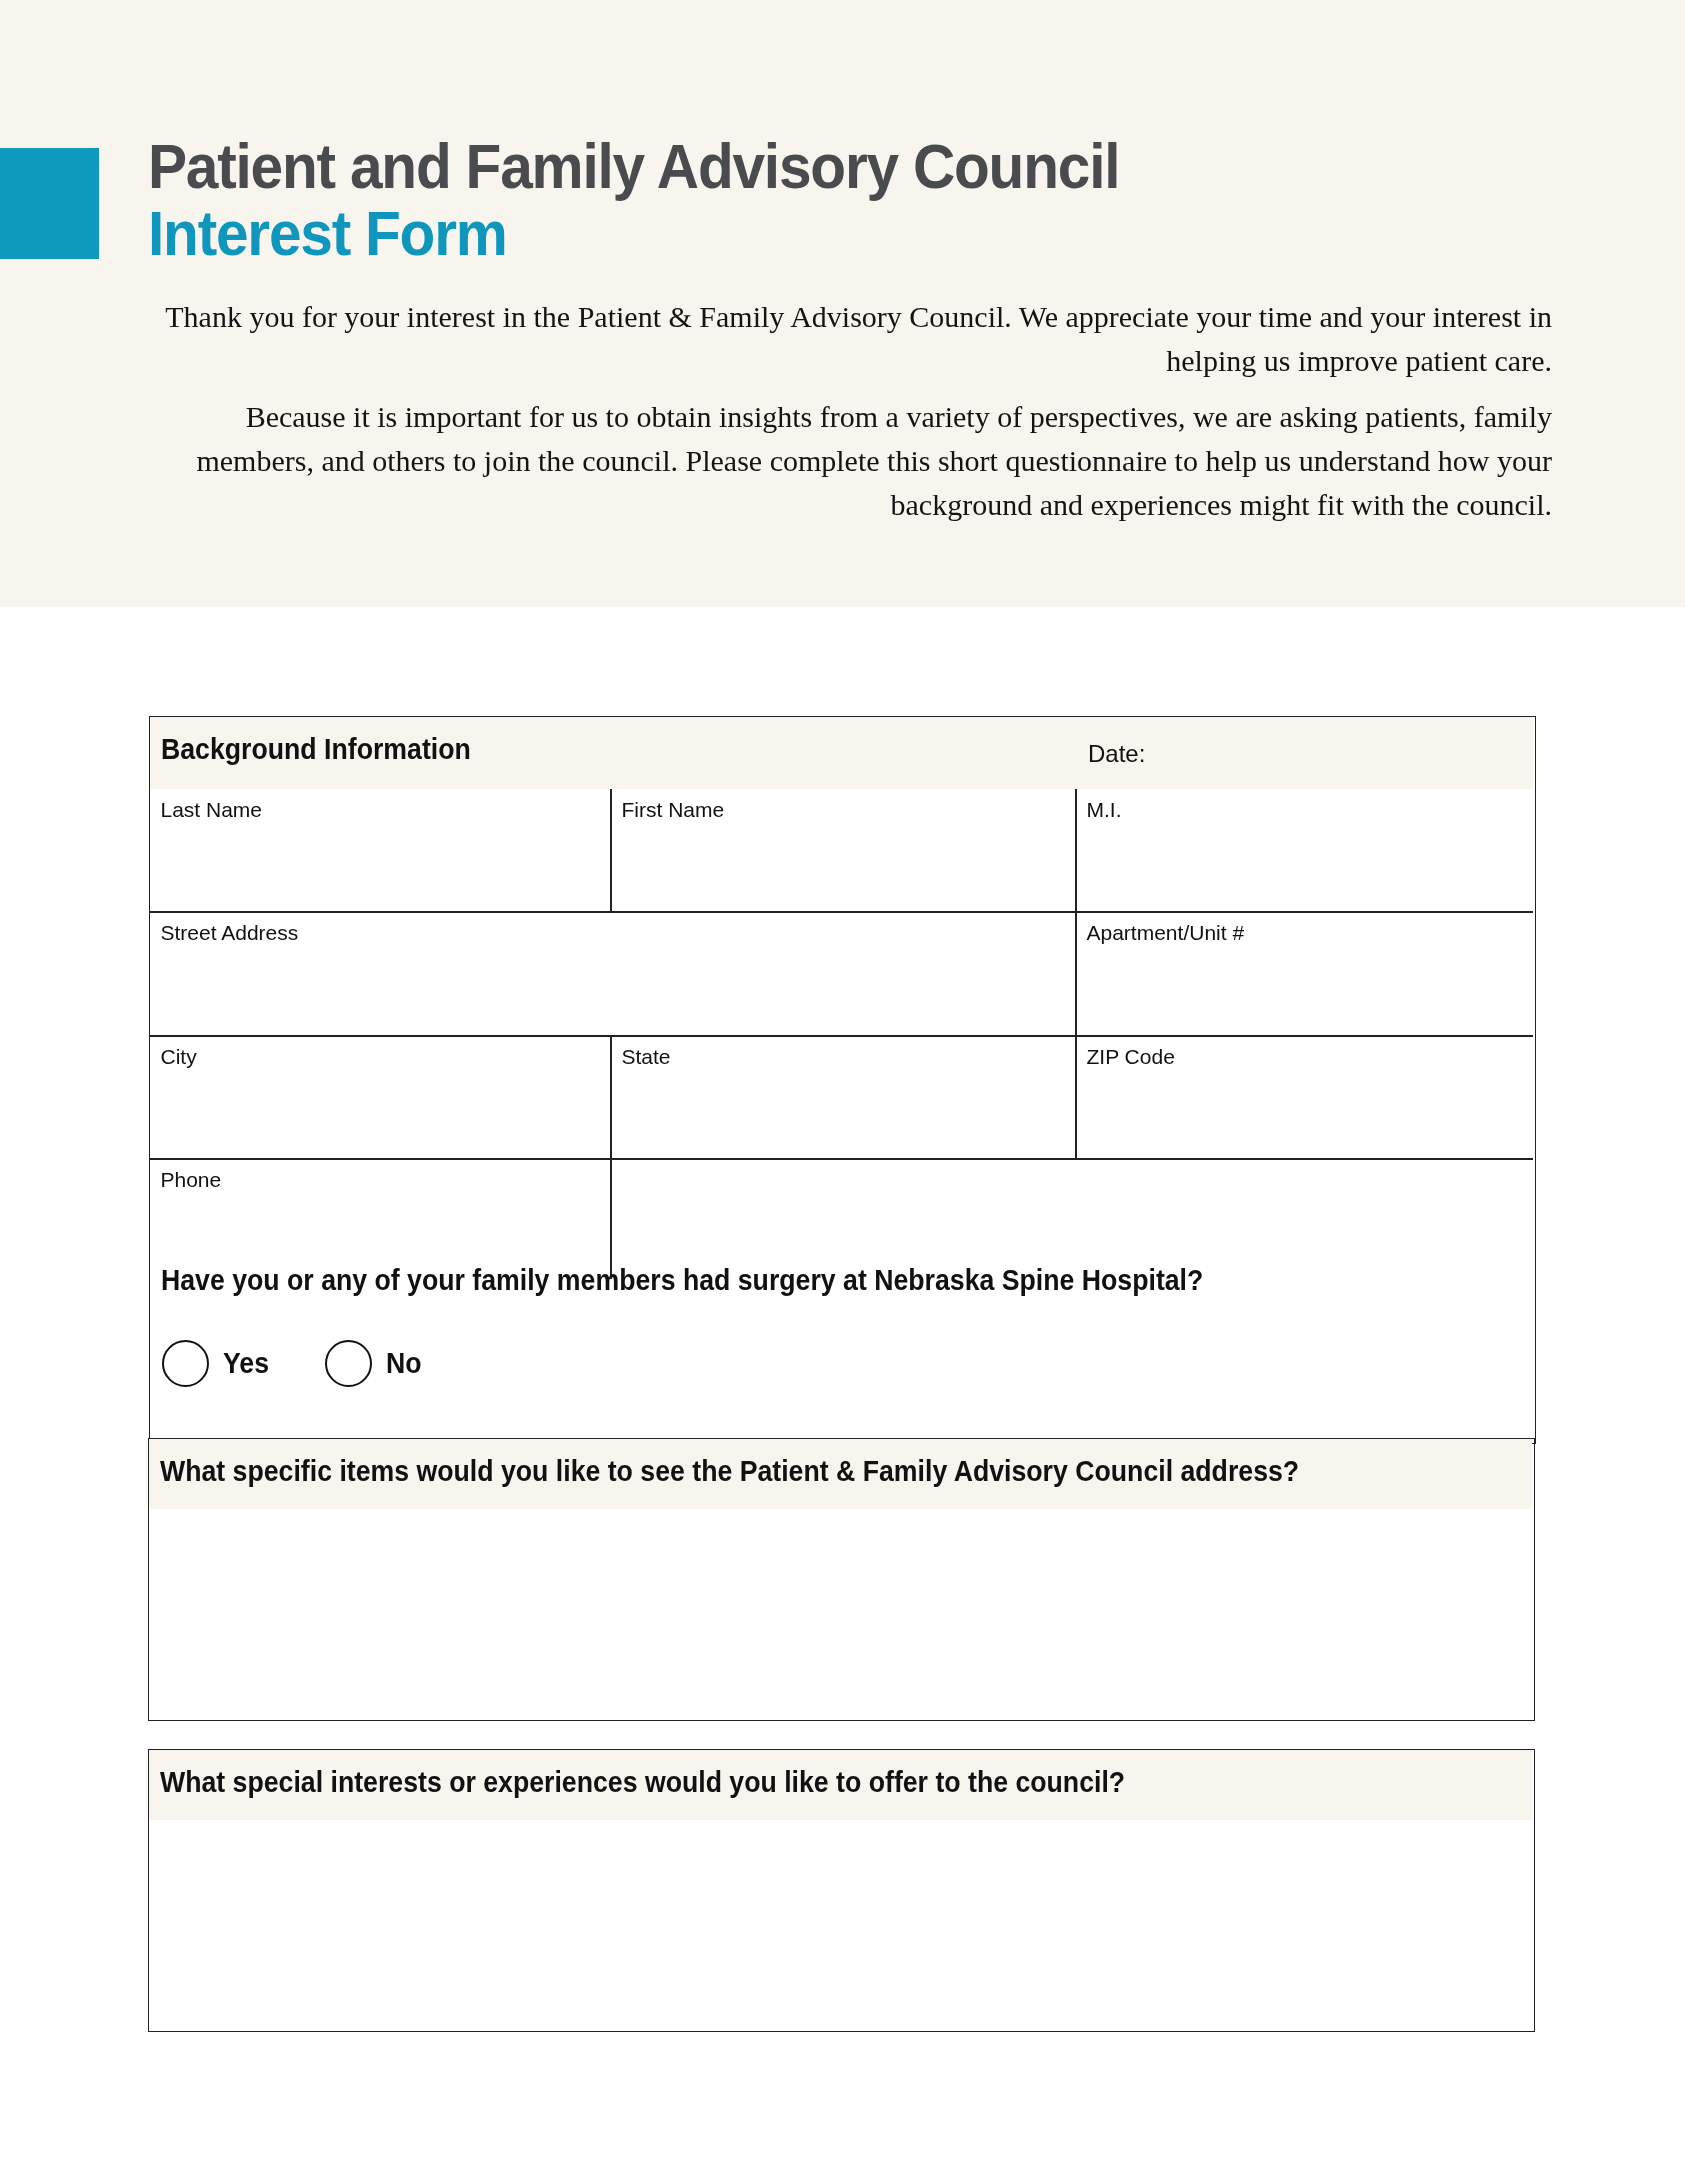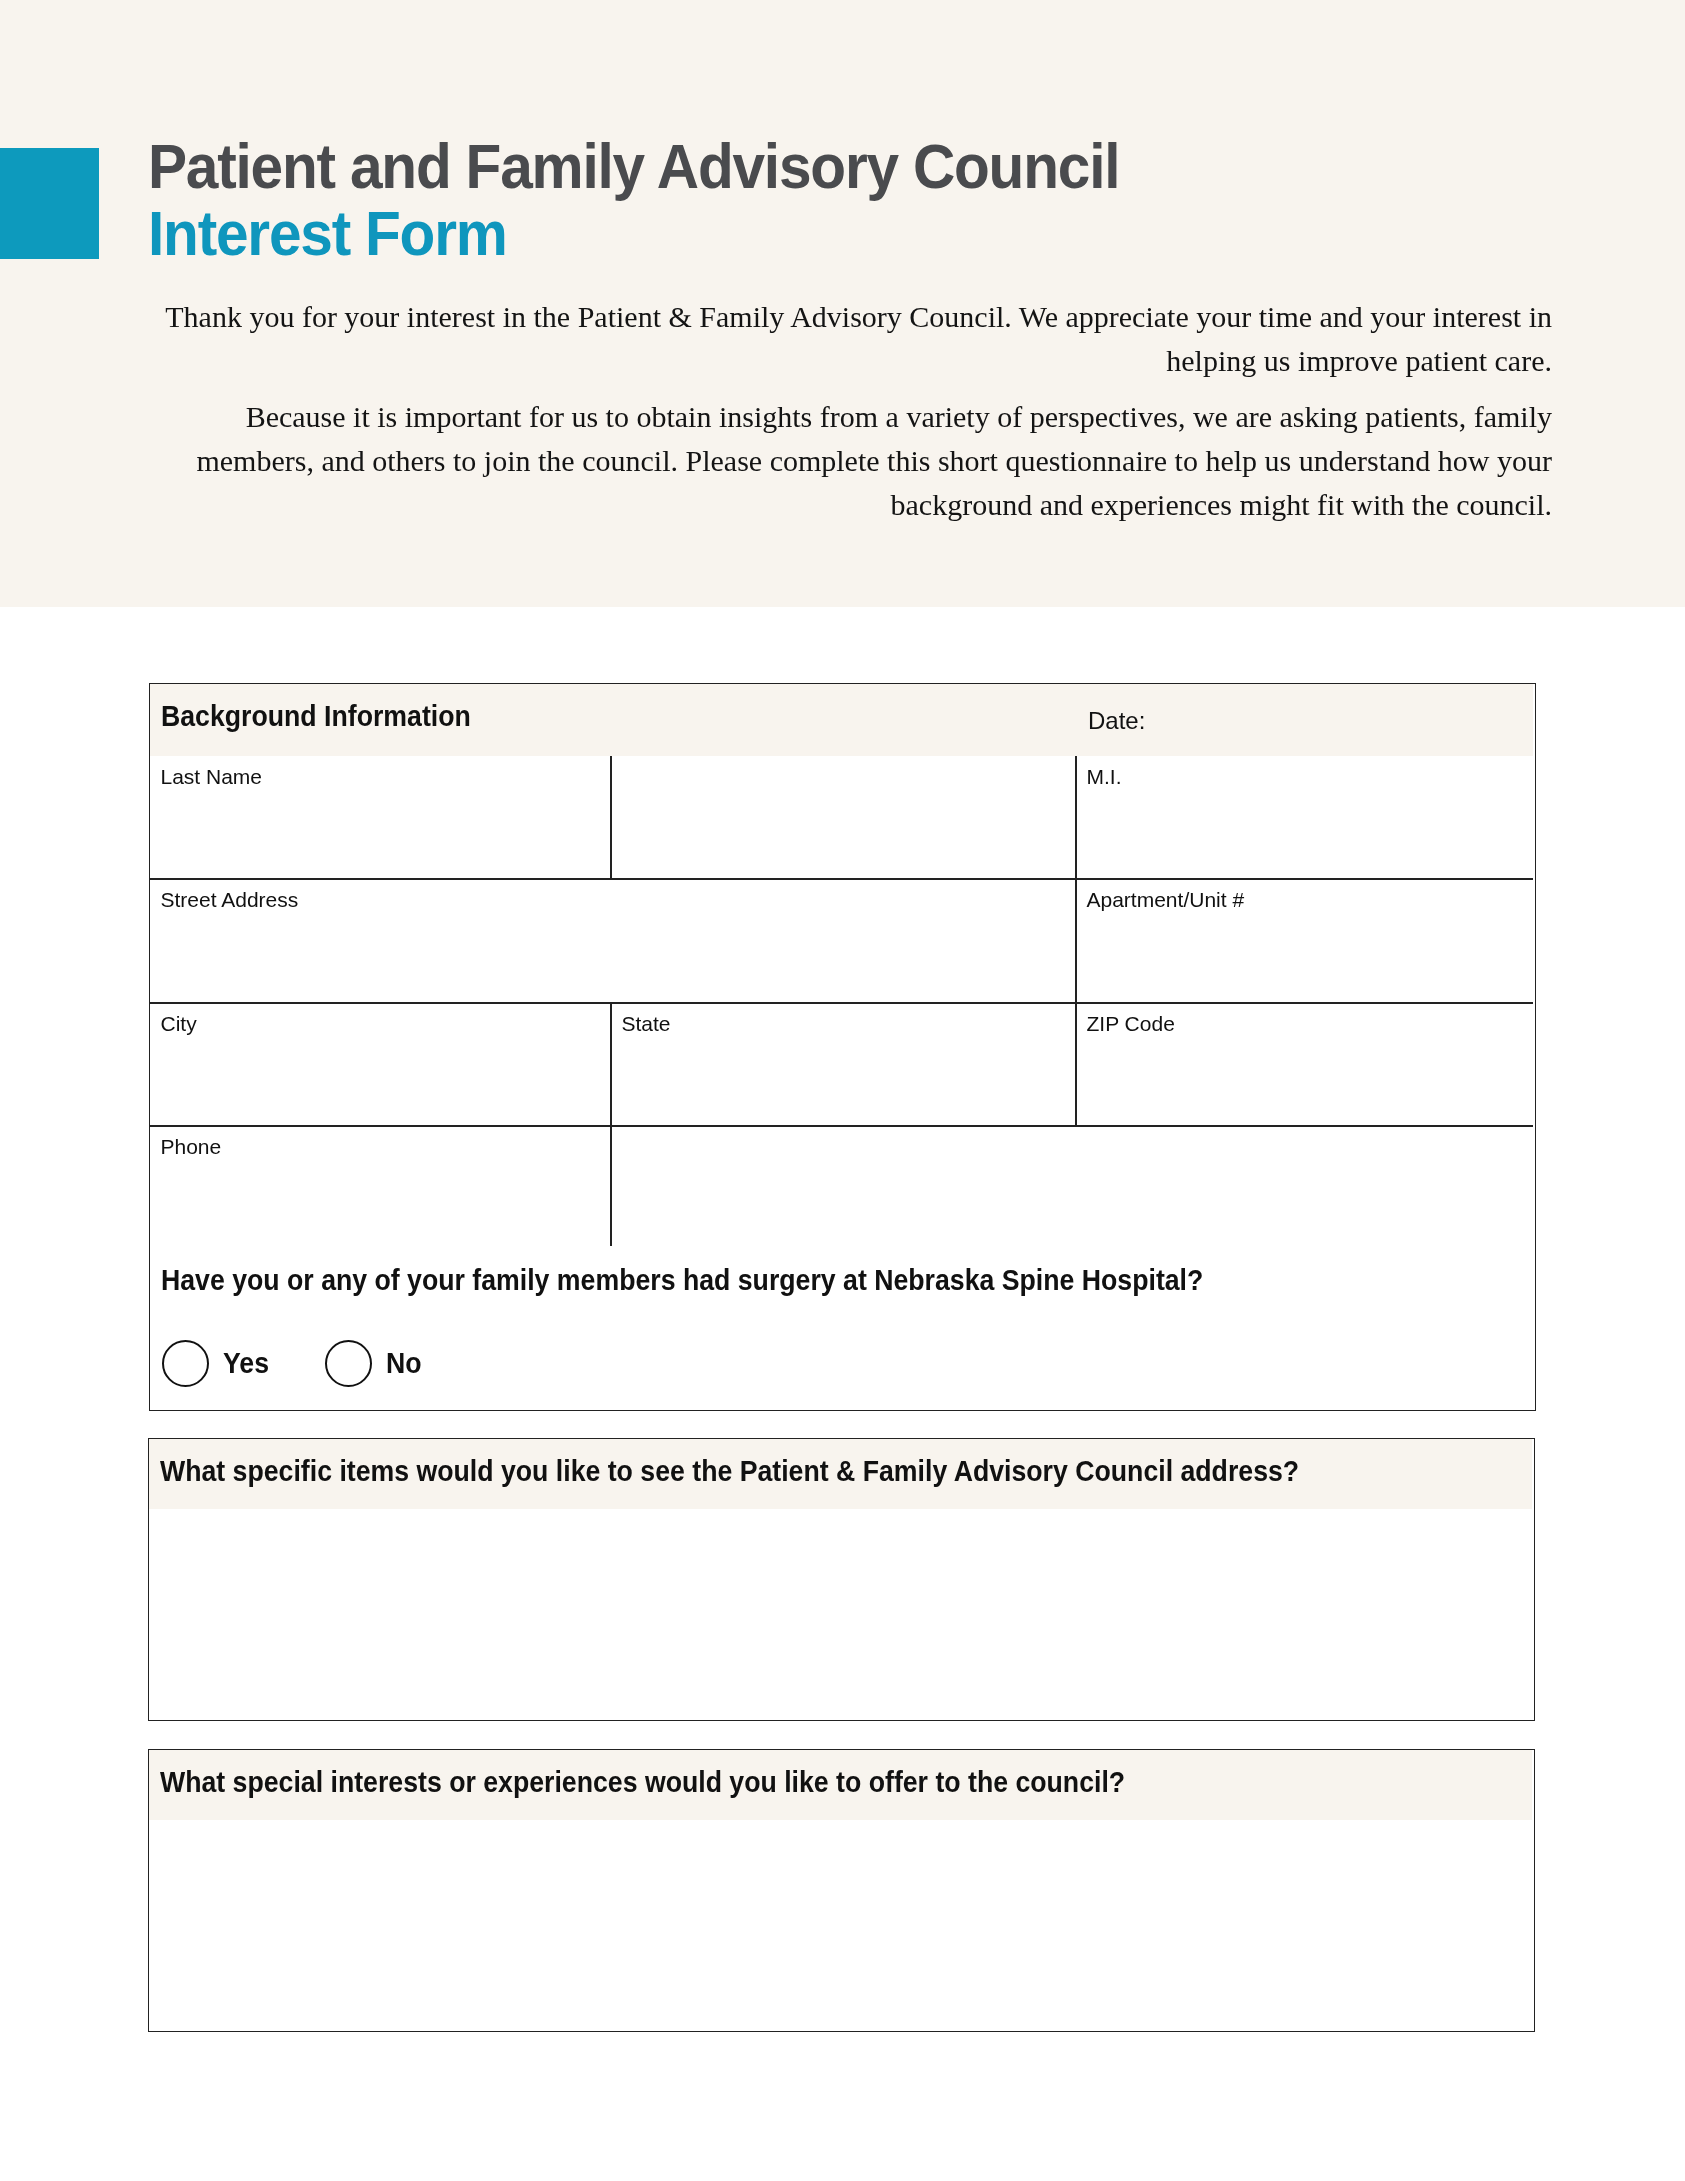--- a/index.html
+++ b/index.html
@@ -4,21 +4,21 @@
 <style>
   html, body { margin:0; padding:0; }
   body { width:1685px; height:2181px; background:#ffffff; position:relative; overflow:hidden; font-family:"Liberation Sans", sans-serif; color:#111; }
   .hero { position:absolute; left:0; top:0; width:1685px; height:607px; background:#f8f4ee; }
   .accent-block { position:absolute; left:0; top:148px; width:99px; height:111px; background:#0d9abd; }
   .title { position:absolute; left:148px; top:133px; font-family:"Liberation Sans", sans-serif; font-weight:bold; font-size:63px; line-height:67px; color:#4a4b4e; letter-spacing:-1.3px; white-space:nowrap; transform:scaleX(0.93); transform-origin:left top; }
   .subtitle { position:absolute; left:148px; top:200px; font-family:"Liberation Sans", sans-serif; font-weight:bold; font-size:63px; line-height:67px; color:#0f96bd; letter-spacing:-1.3px; white-space:nowrap; transform:scaleX(0.93); transform-origin:left top; }
   .intro { position:absolute; left:148px; top:295px; width:1404px; font-family:"Liberation Serif", serif; font-size:30px; line-height:44px; color:#141414;text-align:right; }
   .intro p { margin:0 0 12.3px 0; }
 
-  .form-table { position:absolute; left:149px; top:683px; width:1387px; height:728px; border:1.8px solid #222; box-sizing:border-box; }
+  .form-table { position:absolute; left:149px; top:716px; width:1387px; height:728px; border:1.8px solid #222; box-sizing:border-box; }
   .ft-header { position:absolute; left:0; top:0; width:1383px; height:72px; background:#f8f4ee; }
   .section-title { position:absolute; left:10.5px; top:16px; font-weight:bold; font-size:29px; color:#111; transform:scaleX(0.92); transform-origin:left top; white-space:nowrap; }
   .date-label { position:absolute; left:938px; top:23px; font-size:24px; color:#111; }
   .cell { position:absolute; box-sizing:border-box; }
   .cell-label { position:absolute; left:10.5px; top:8.8px; font-size:21px; color:#111; white-space:nowrap; }
   .cell-input { position:absolute; left:7px; right:7px; top:39px; bottom:7px; border:none; background:transparent; font-family:"Liberation Sans", sans-serif; font-size:21px; outline:none; }
   .hline { position:absolute; left:0; width:1383px; height:1.8px; background:#222; }
   .vline { position:absolute; width:1.8px; background:#222; }
 
   .question { position:absolute; left:161px; top:1264px; font-weight:bold; font-size:29px; color:#111; white-space:nowrap; transform:scaleX(0.92); transform-origin:left top; }
@@ -47,20 +47,24 @@
 
 <div class="form-table">
   <div class="ft-header">
     <div class="section-title">Background Information</div>
     <div class="date-label">Date:</div>
     <input class="cell-input" style="left: 994px; top: 16px; bottom: auto; height: 35px; width: 369px;" value="">
   </div>
 
   <div class="cell" style="left:0; top:72px; width:461px; height:123px;">
     <div class="cell-label">Last Name</div>
+    <input class="cell-input" value="" style="">
+  </div>
+  <div class="cell" style="left:461px; top:72px; width:465px; height:123px;">
+    <div class="cell-label">First Name</div>
     <input class="cell-input" value="" style="">
   </div>
   <div class="cell" style="left:926px; top:72px; width:457px; height:123px;">
     <div class="cell-label">M.I.</div>
     <input class="cell-input" value="" style="">
   </div>
 
   <div class="cell" style="left:0; top:195px; width:926px; height:124px;text-decoration:underline;">
     <div class="cell-label">Street Address</div>
     <input class="cell-input" value="" style="">

